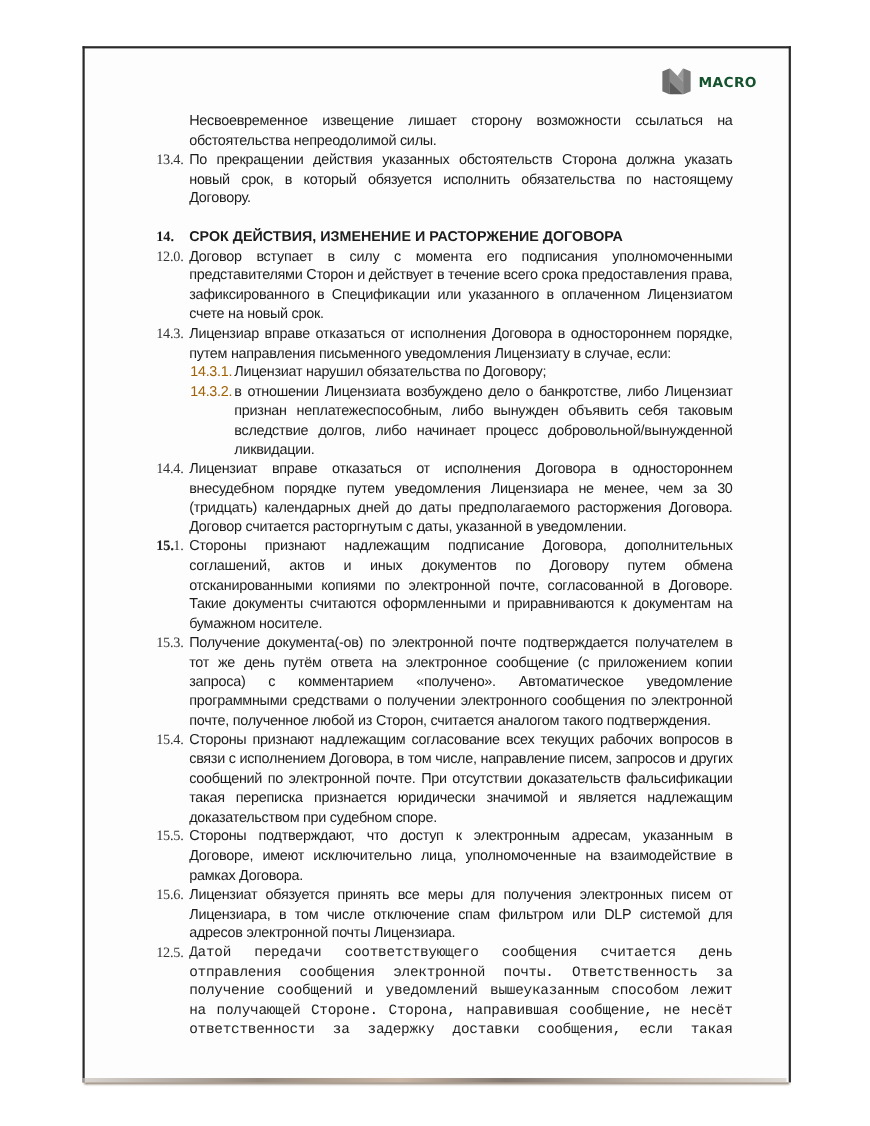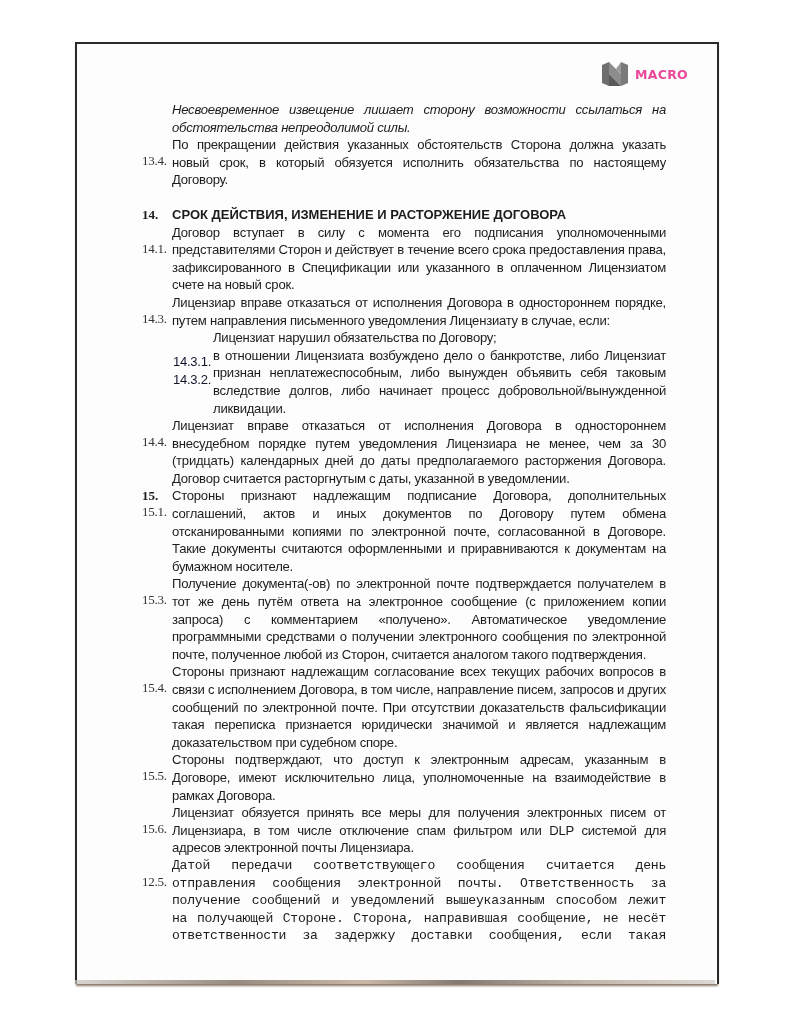--- a/index.html
+++ b/index.html
@@ -18,37 +18,37 @@
   .paper-bottom-shadow {
     position: absolute; left: 75px; top: 980px; width: 640px; height: 4px;
     background: linear-gradient(90deg, #c9c3bc 0%, #6b5a4a 25%, #b49a82 45%, #4f4035 60%, #a89787 80%, #cfc9c2 100%);
     opacity: 0.7;
   }
   .logo {
     position: absolute; left: 602px; top: 62px; display: flex; align-items: center; gap: 7px;
   }
   .logo-mark { width: 26px; height: 24px; display: block; }
   .logo-text {
-    font-family: "DejaVu Sans", sans-serif; font-weight: bold; font-size: 12.5px; color: #ec4899; letter-spacing: 0.3px;
+    font-family: "DejaVu Sans", sans-serif; font-weight: bold; font-size: 12.5px; color: #14532d; letter-spacing: 0.3px;
   }
   .content {
     position: absolute; left: 142px; top: 101px; width: 524px;
     font-size: 13.1px; line-height: 17.6px; color: #1c1c1c;
     font-stretch: condensed;
   }
   .content p { margin: 0; }
   .para { position: relative; padding-left: 30px; text-align: justify; }
   .para .num {
-    position: absolute; left: 0; top: 16px;
+    position: absolute; left: 0; top: 0;
     font-family: "Liberation Serif", "DejaVu Serif", serif; font-size: 13px; color: #333;
   }
-  .cont { padding-left: 30px; text-align: justify; font-style: italic; }
+  .cont { padding-left: 30px; text-align: justify; }
   .sub { position: relative; padding-left: 71px; text-align: justify; }
   .sub .num {
-    position: absolute; left: 31px; top: 0; font-size: 13px; color: #0f172a; margin-top: 24px;
+    position: absolute; left: 31px; top: 0; font-size: 13px; color: #a16207;
   }
   .heading { position: relative; padding-left: 30px; font-weight: bold; font-size: 13px; }
   .heading .num {
     position: absolute; left: 0; top: 0;
     font-family: "Liberation Serif", "DejaVu Serif", serif; font-weight: bold;
   }
   .gap { height: 17px; }
   .t { letter-spacing: -0.25px; }
   .last-line { text-align-last: justify; font-family: Liberation Mono, monospace; }
 </style>
@@ -79,21 +79,21 @@
   </div>
 
   <div class="gap"></div>
 
   <div class="heading">
     <span class="num">14.</span>
     <span>СРОК ДЕЙСТВИЯ, ИЗМЕНЕНИЕ И РАСТОРЖЕНИЕ ДОГОВОРА</span>
   </div>
 
   <div class="para t">
-    <span class="num">14.1.</span>
+    <span class="num">12.0.</span>
     <p>Договор вступает в силу с момента его подписания уполномоченными представителями Сторон и действует в течение всего срока предоставления права, зафиксированного в Спецификации или указанного в оплаченном Лицензиатом счете на новый срок.</p>
   </div>
 
 
   <div class="para t">
     <span class="num">14.3.</span>
     <p>Лицензиар вправе отказаться от исполнения Договора в одностороннем порядке, путем направления письменного уведомления Лицензиату в случае, если:</p>
   </div>
 
   <div class="sub t">

